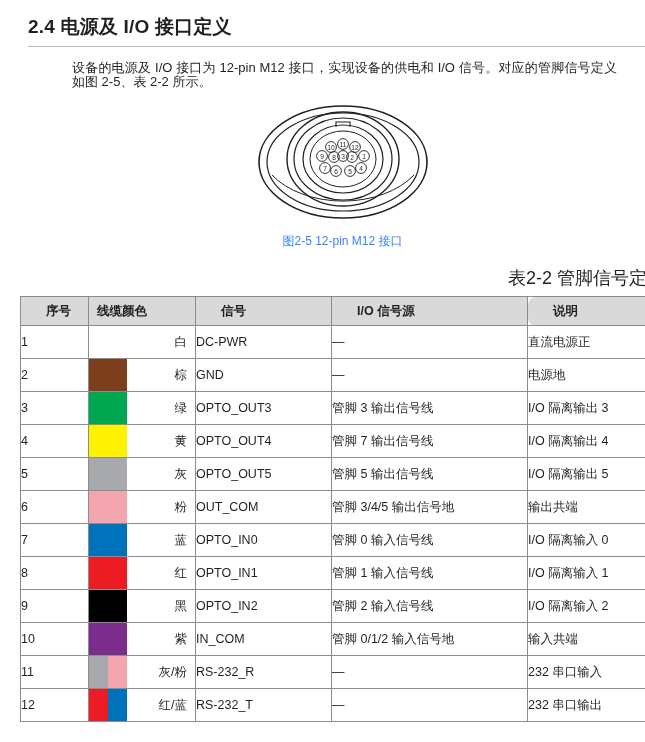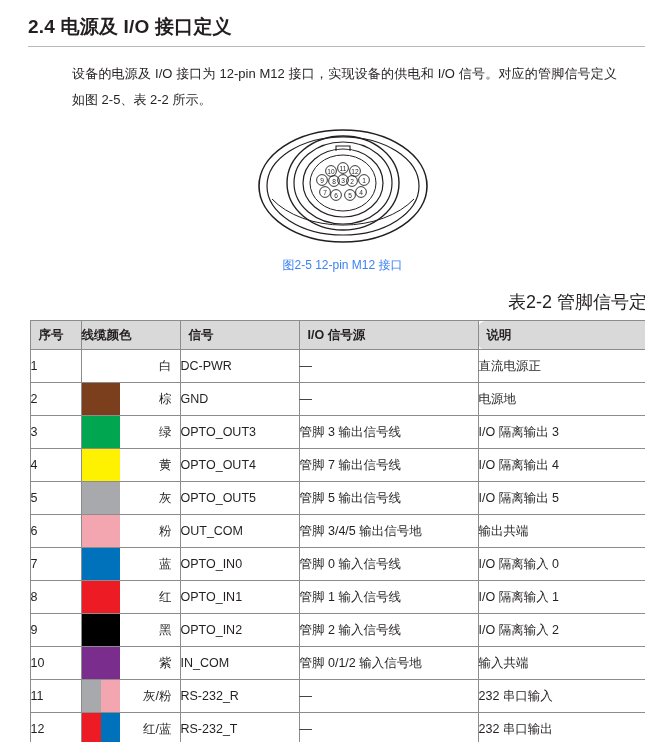--- a/index.html
+++ b/index.html
@@ -31,21 +31,21 @@
     letter-spacing: 0.2px;
   }
   .heading-rule {
     margin: 6px 8px 0 8px;
     border-bottom: 1px solid #b9b9b9;
   }
   
   .para {
     margin: 14px 48px 0 52px;
     font-size: 13px;
-    line-height: 26px;
+    line-height: 14px;
     color: #231f20;
     text-align: justify;
   }
   
   .figure-wrap {
     margin-top: 14px;
     display: flex;
     justify-content: center;
   }
   .connector {
@@ -83,21 +83,21 @@
   table.pins th, table.pins td {
     border: 1px solid #8c8c8c;
     padding: 0;
     vertical-align: middle;
   }
   table.pins thead th {
     background: #d9d9d9;
     font-weight: bold;
     height: 28px;
     text-align: left;
-    padding-left: 8px;
+    padding-left: 25px;
     color: #231f20;
   }
   table.pins tbody td {
     height: 32px;
   }
   .c-no { width: 42px; text-align: left; padding-left: 8px; }
   .c-color { width: 98px; padding: 0; }
   .c-signal { width: 110px; padding-left: 8px; }
   .c-source { width: 170px; padding-left: 8px; }
   .c-desc { width: 168px; padding-left: 8px; border-radius: 8px; }
@@ -187,21 +187,21 @@
   </div>
 
   <div class="fig-caption">图2-5  12-pin M12 接口</div>
 
   <div class="table-caption">表2-2  管脚信号定义</div>
 
   <table class="pins">
     <thead>
       <tr>
         <th class="c-no">序号</th>
-        <th class="c-color" style="padding-left:0;">线缆颜色</th>
+        <th class="c-color" style="padding-left:8px;">线缆颜色</th>
         <th class="c-signal">信号</th>
         <th class="c-source">I/O 信号源</th>
         <th class="c-desc">说明</th>
       </tr>
     </thead>
     <tbody>
         <tr>
           <td class="c-no">1</td>
           <td class="c-color">
             <div class="wirecell">

